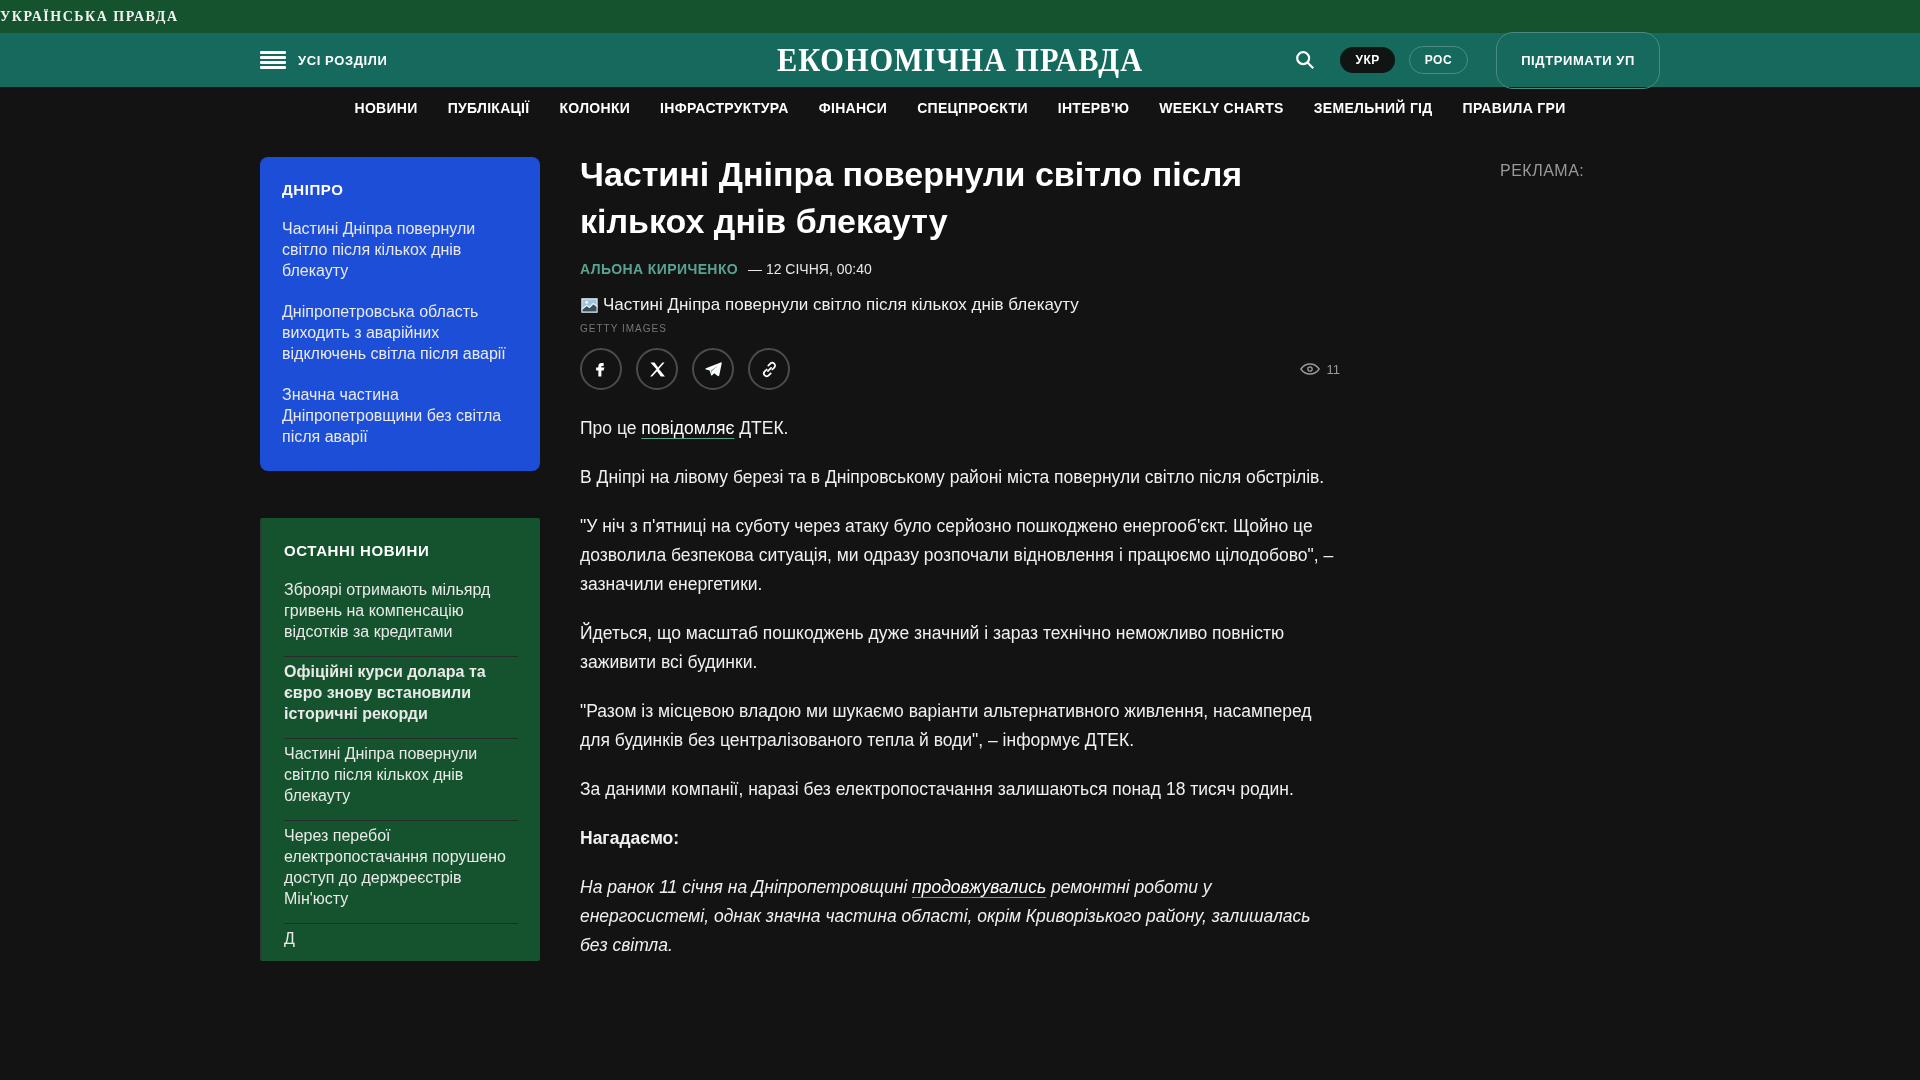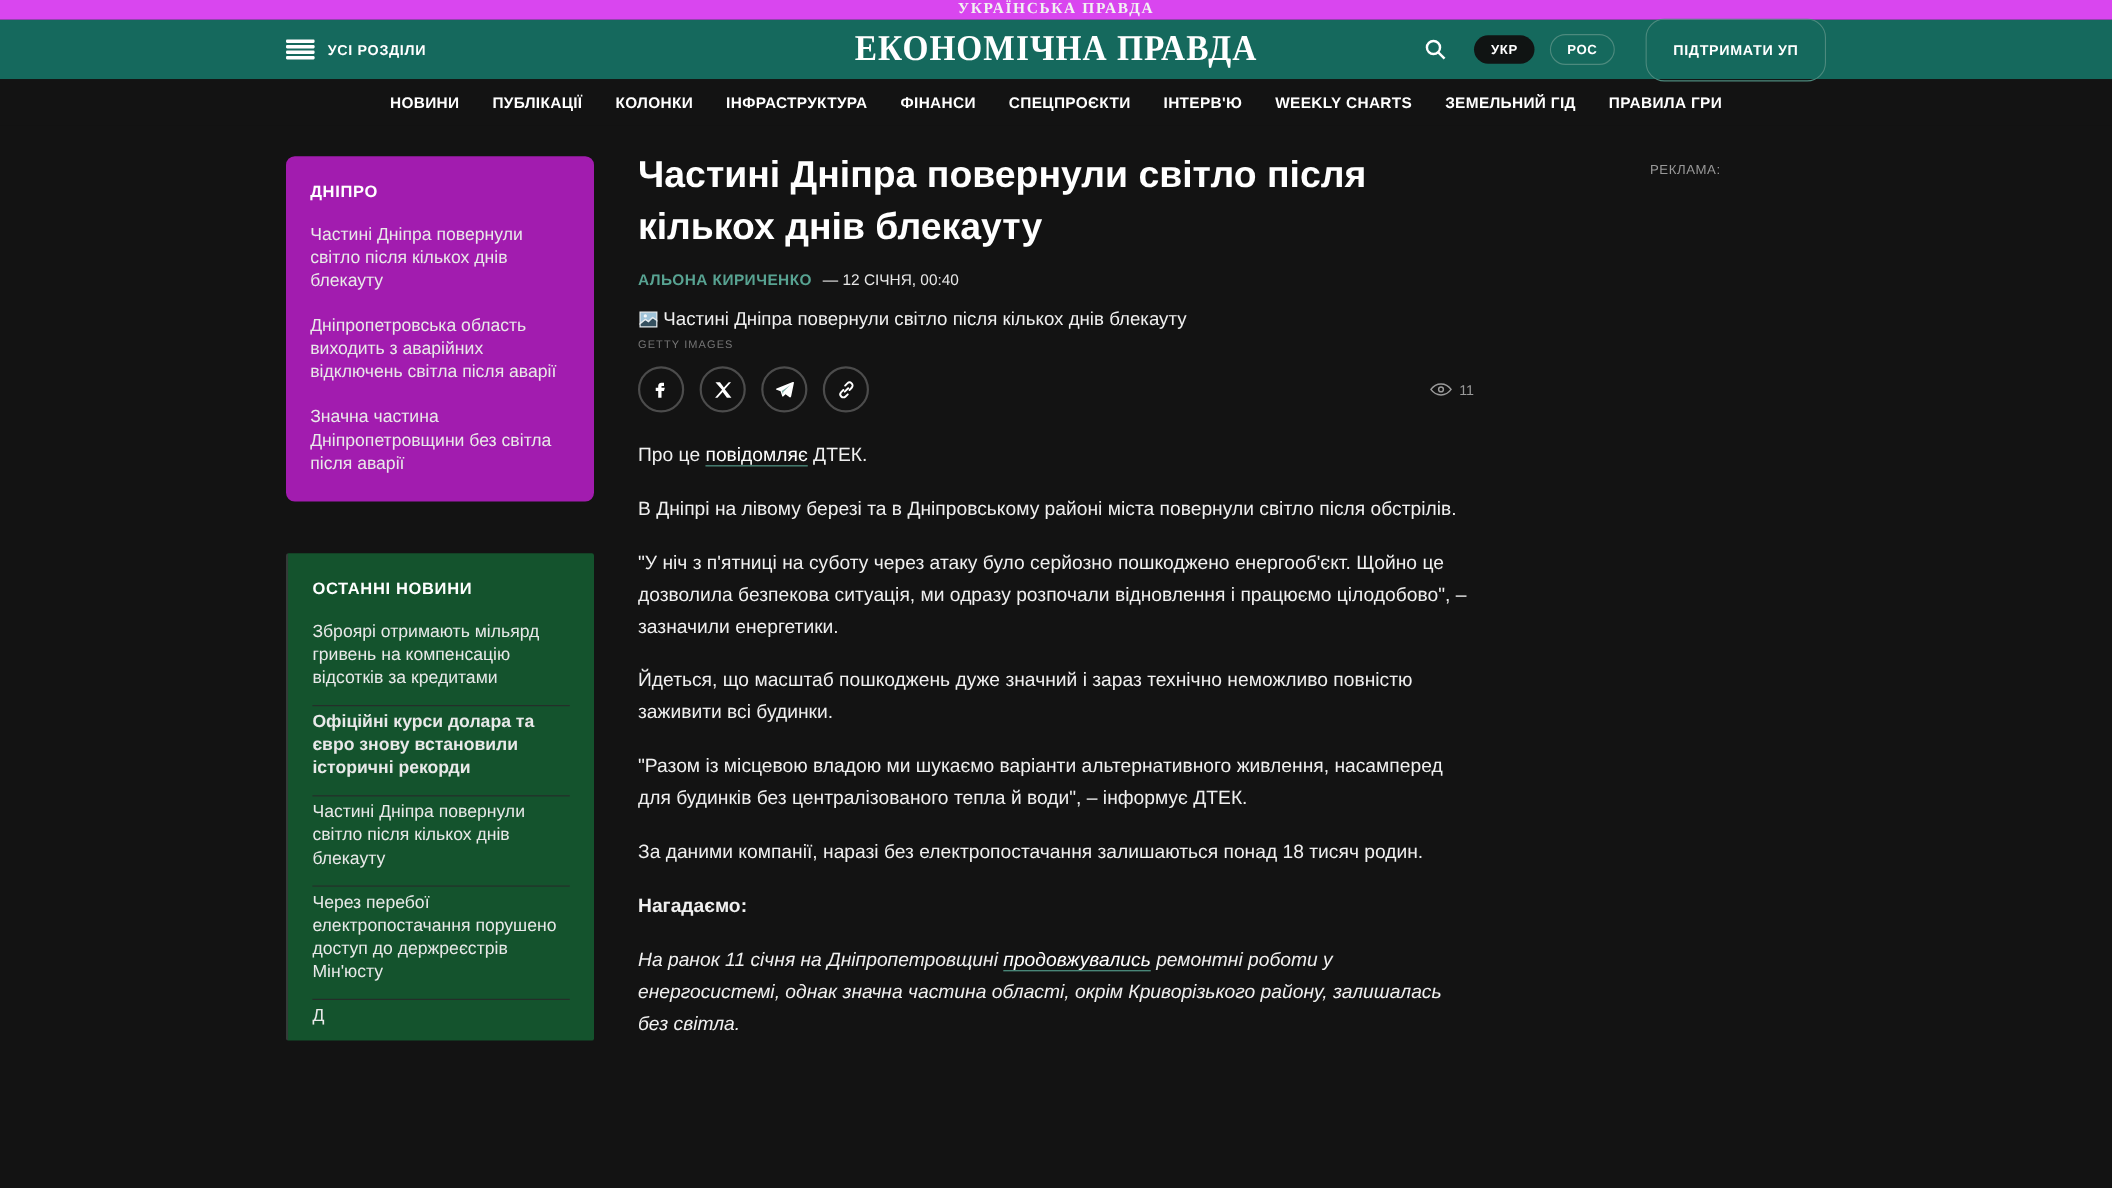--- a/index.html
+++ b/index.html
@@ -1,20 +1,20 @@
 <!DOCTYPE html>
 <html style="--teal: #15695d; --pagebg: #131313; --accent: #58a392;"><head>
 <meta charset="utf-8">
 <style>
   * { margin:0; padding:0; box-sizing:border-box; }
   html,body { width:1920px; height:1080px; overflow:hidden; }
   body { background:var(--pagebg,#131313); font-family:"Liberation Sans", sans-serif; color:#ededed; }
 
   
-  .topbar { height:18px; background:#d946ef; display:flex; align-items:center; justify-content:center; }
+  .topbar { height:33px; background:#14532d; display:flex; align-items:center; justify-content:flex-start; }
   .topbar-brand { font-family:"Liberation Serif", serif; font-weight:bold; font-size:14px; letter-spacing:1.5px; color:#f2f2f2; }
 
   
   .header { height:54px; background:var(--teal,#15695d); }
   .header-inner { width:1400px; height:100%; margin:0 auto; display:flex; align-items:center; position:relative; }
   .menu-btn { display:flex; align-items:center; gap:12px; cursor:pointer; }
   .burger { width:26px; height:18px; display:flex; flex-direction:column; justify-content:space-between; }
   .burger i { display:block; height:3px; background:#fff; border-radius:1px; }
   .menu-label { font-size:13px; font-weight:bold; letter-spacing:0.6px; color:#fff; }
   .logo { position:absolute; left:50%; top:50%; transform:translate(-50%,-50%) scaleX(0.92); font-family:"Liberation Serif", serif; font-weight:bold; font-size:33px; letter-spacing:1px; color:#fff; white-space:nowrap; }
@@ -25,21 +25,21 @@
   .pill.ghost { border:1px solid #4d8a7e; }
   .support-btn { border:1px solid #4d8a7e; border-radius:17px; padding:20px 24px; font-size:13px; font-weight:bold; letter-spacing:0.6px; color:#fff; margin-left:14px; cursor:pointer; white-space:nowrap; }
 
   
   .nav { height:42px; display:flex; align-items:center; justify-content:center; gap:30px; background:var(--pagebg,#131313); }
   .nav-item { font-size:14px; font-weight:bold; letter-spacing:0.3px; color:#fff; cursor:pointer; white-space:nowrap; }
 
   
   .main { width:1400px; margin:0 auto; display:flex; align-items:flex-start; }
   .sidebar { width:280px; flex:0 0 280px; }
-  .side-box { background:#a21caf; border-radius:8px; padding:24px 22px; margin-top:28px; }
+  .side-box { background:#1d4ed8; border-radius:8px; padding:24px 22px; margin-top:28px; }
   .side-box.latest { background:#14532d; border-radius:2px; border-left:2px solid #343a38; margin-top:47px; height:443px; overflow:hidden; }
   .side-title { font-size:15px; font-weight:bold; letter-spacing:0.6px; color:#fff; margin-bottom:20px; }
   .side-item { font-size:16px; line-height:21px; color:#e9e9e9; cursor:pointer; }
   .side-box.dnipro .side-item + .side-item { margin-top:20px; }
   .side-box.latest .side-item + .side-item { border-top:1px solid #262c2a; margin-top:14px; padding-top:4px; }
   .side-item.bold { font-weight:bold; }
 
   .article { width:760px; flex:0 0 760px; margin-left:40px; }
   .h1 { margin-top:22px; font-size:34px; line-height:47px; font-weight:bold; color:#fff; max-width:720px; }
   .byline { margin-top:16px; font-size:14px; }
@@ -50,21 +50,21 @@
   .sharerow { margin-top:14px; display:flex; align-items:center; }
   .share-circle { width:42px; height:42px; border:2px solid #4c4c4c; border-radius:50%; display:flex; align-items:center; justify-content:center; margin-right:14px; cursor:pointer; }
   .views { margin-left:auto; display:flex; align-items:flex-start; gap:7px; color:#9a9a9a; font-size:13px; }
   .body-text { margin-top:24px; }
   .para { font-size:17.5px; line-height:29px; color:#f0f0f0; margin-bottom:20px; max-width:760px; }
   .para.bold { font-weight:bold; }
   .para.italic { font-style:italic; }
   .ilink { color:#fff; text-decoration:underline; text-decoration-color:var(--accent,#58a392); text-underline-offset:4px; cursor:pointer; }
 
   .adcol { margin-left:auto; width:160px; flex:0 0 160px; padding-top:33px; }
-  .ad-label { font-size:12px; letter-spacing:0.5px; color:#999; }
+  .ad-label { font-size:16px; letter-spacing:0.5px; color:#999; }
 </style>
 </head>
 <body>
 
 <div class="topbar">
   <span class="topbar-brand">УКРАЇНСЬКА ПРАВДА</span>
 </div>
 
 <div class="header">
   <div class="header-inner">

